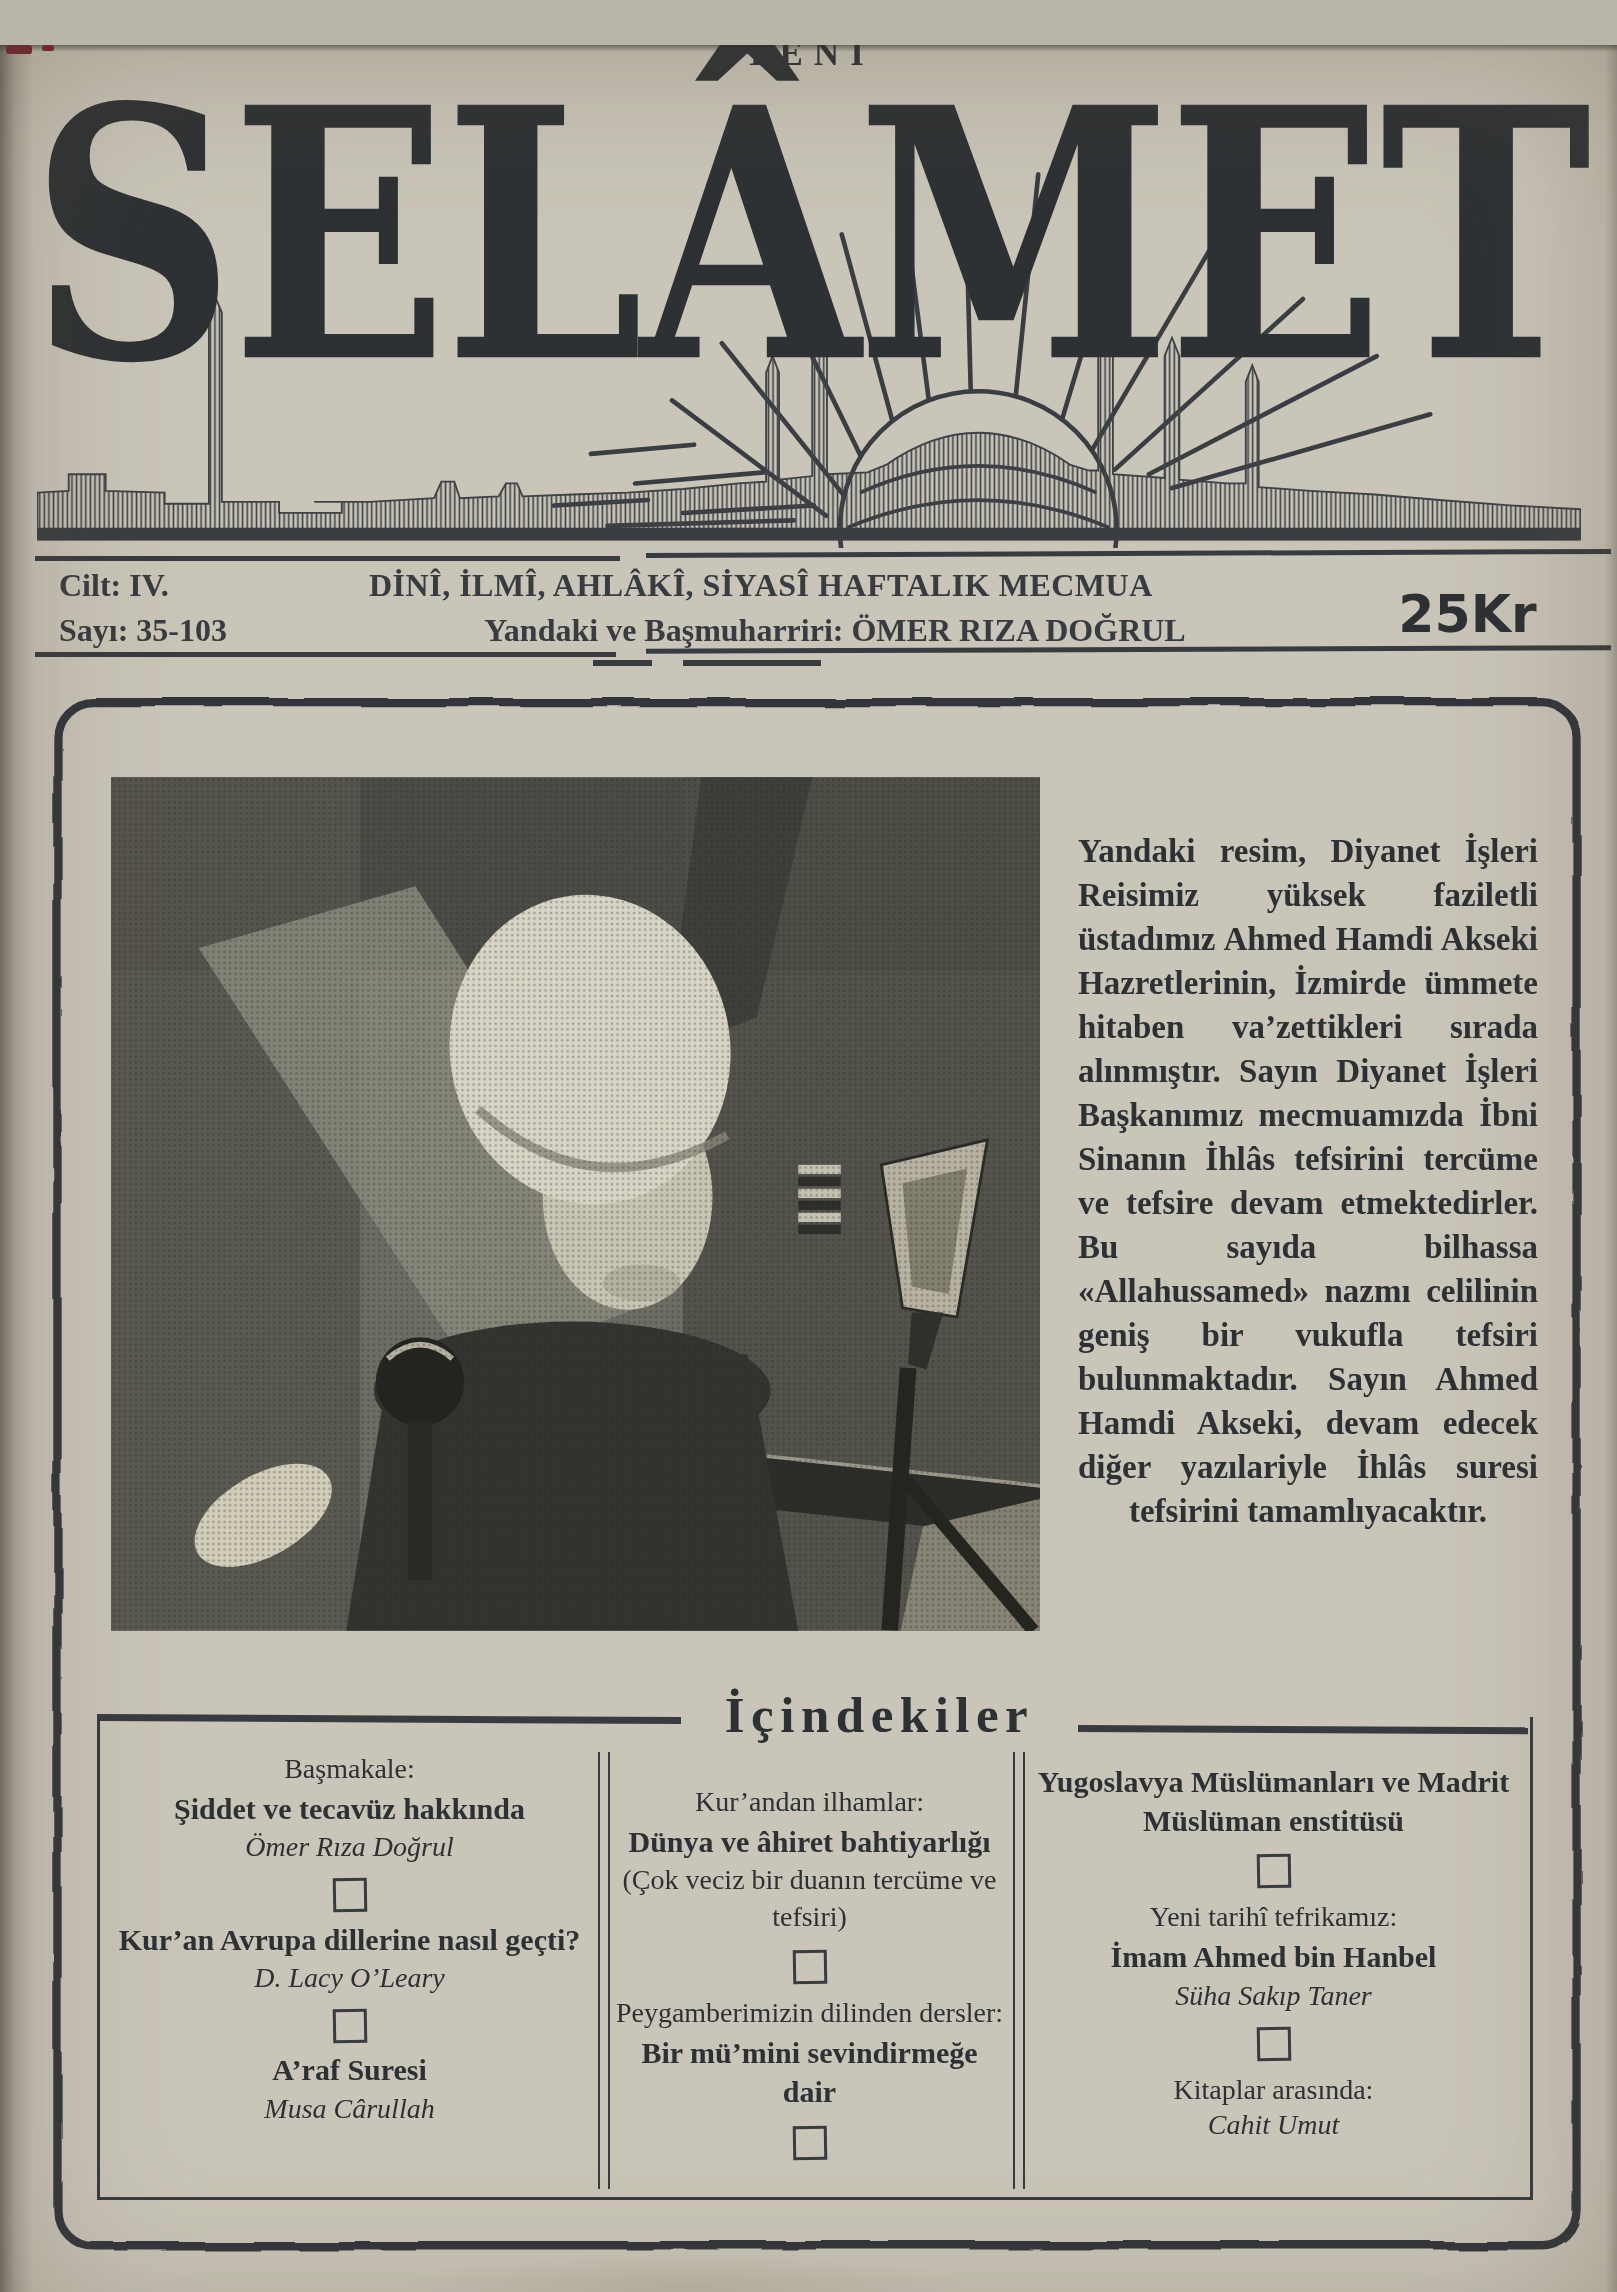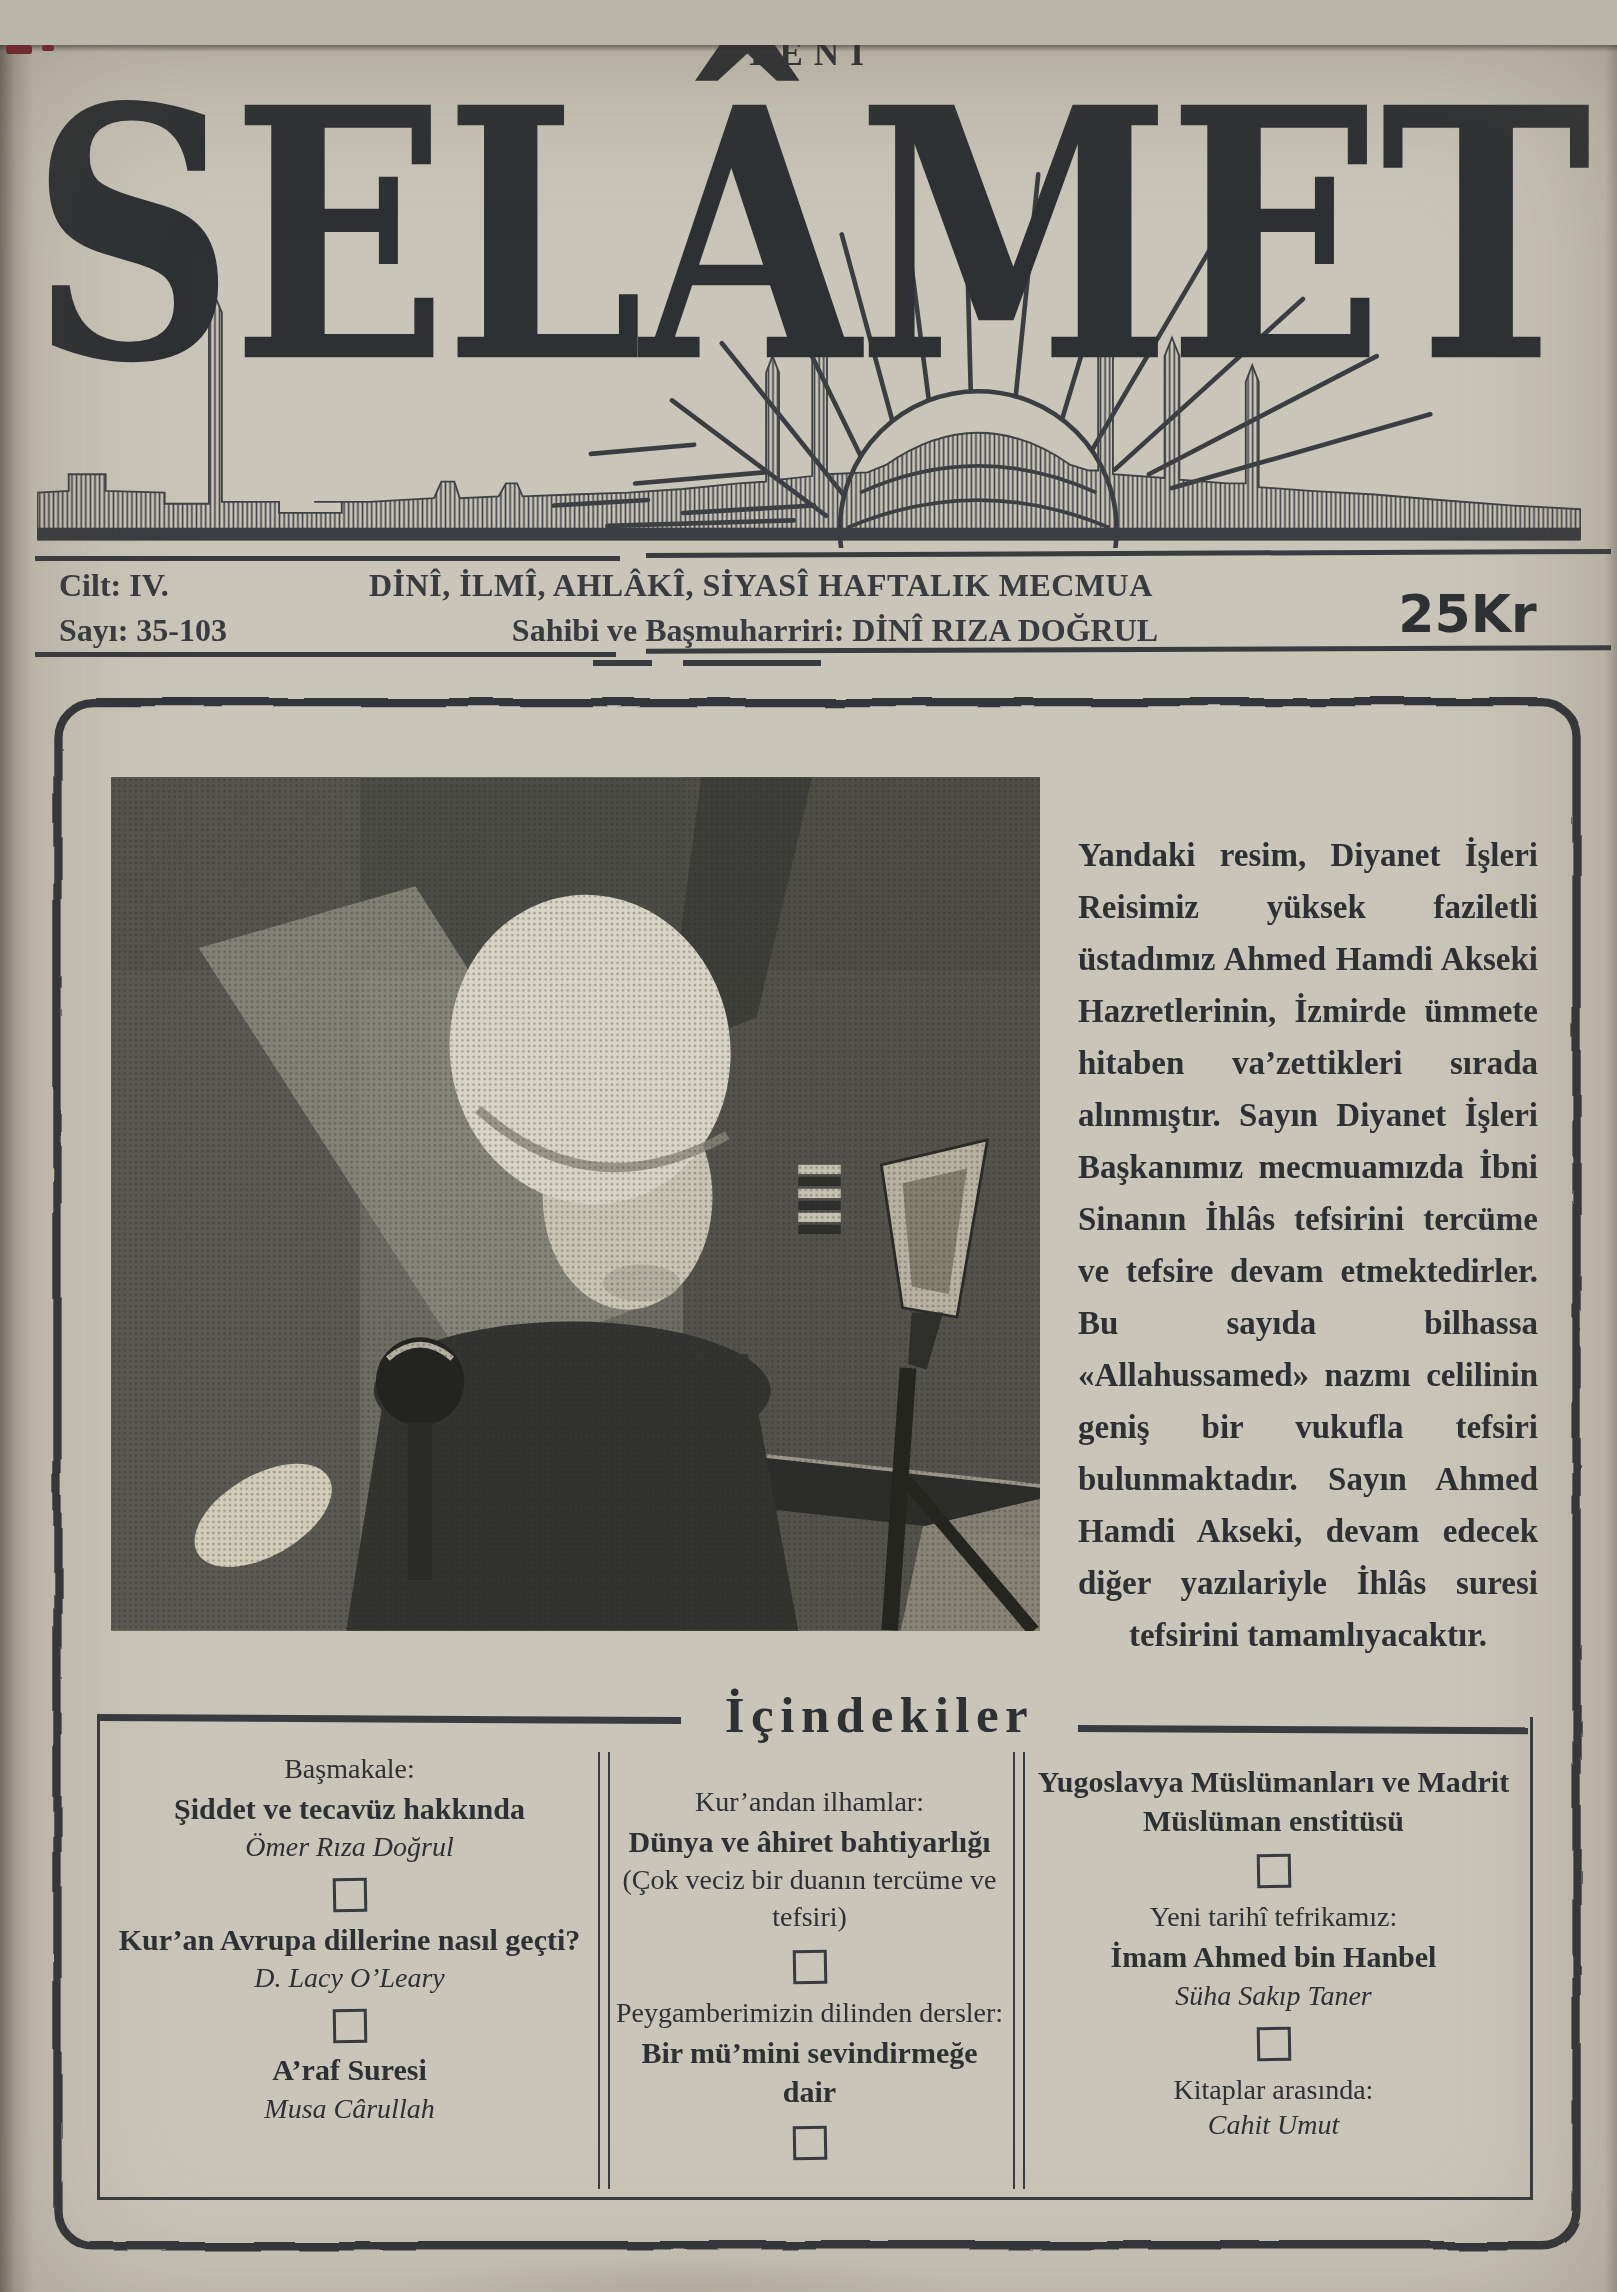--- a/index.html
+++ b/index.html
@@ -65,21 +65,21 @@
   .info-price{position:absolute;left:1389px;top:539px;width:157px;text-align:center;
     font-family:"DejaVu Sans","Liberation Sans",sans-serif;font-weight:bold;font-size:52px;
     color:var(--ink-heavy);}
   
   .frame{position:absolute;left:37px;top:635px;z-index:6;}
   
   .photo{position:absolute;left:111px;top:732px;z-index:7;}
   
   .lead{
     position:absolute;left:1078px;top:784px;width:460px;z-index:7;margin:0;
-    font-weight:bold;font-size:33px;line-height:52px;
+    font-weight:bold;font-size:33px;line-height:44px;
     text-align:justify;text-align-last:center;
     color:var(--ink-heavy);
   }
   
   .cbox{position:absolute;left:97px;top:1672px;width:1430px;height:480px;z-index:7;
     border-left:3.7px solid var(--ink);border-right:3.7px solid var(--ink);border-bottom:3.7px solid var(--ink);}
   .chead-line-l{position:absolute;left:97px;top:1669px;width:584px;height:7.4px;background:var(--ink);
     transform:rotate(.3deg);transform-origin:left center;z-index:8;}
   .chead-line-r{position:absolute;left:1078px;top:1680px;width:450px;height:7.4px;background:var(--ink);
     transform:rotate(.3deg);transform-origin:left center;z-index:8;}
@@ -174,21 +174,21 @@
   <div class="rule r-top-l"></div>
   <div class="rule r-top-r"></div>
   <div class="rule r-bot-l"></div>
   <div class="rule r-bot-r"></div>
   <div class="rule r-dash1"></div>
   <div class="rule r-dash2"></div>
 
   <div class="info-vol">Cilt: IV.</div>
   <div class="info-issue">Sayı: 35-103</div>
   <div class="info-subtitle">DİNÎ, İLMÎ, AHLÂKÎ, SİYASÎ HAFTALIK MECMUA</div>
-  <div class="info-publisher">Sahibi ve Başmuharriri: DİNÎ RIZA DOĞRUL</div>
+  <div class="info-publisher">Yandaki ve Başmuharriri: ÖMER RIZA DOĞRUL</div>
   <div class="info-price">25Kr</div>
 
   <svg class="frame" width="1560" height="1592" viewBox="0 0 1690 1725">
     <defs>
       <filter id="rough">
         <feTurbulence type="fractalNoise" baseFrequency="0.012" numOctaves="2" result="n"></feTurbulence>
         <feDisplacementMap in="SourceGraphic" in2="n" scale="7"></feDisplacementMap>
       </filter>
     </defs>
     <rect x="22" y="24" width="1646" height="1672" rx="38" fill="none" stroke="#33363a" stroke-width="9" filter="url(#rough)"></rect>

